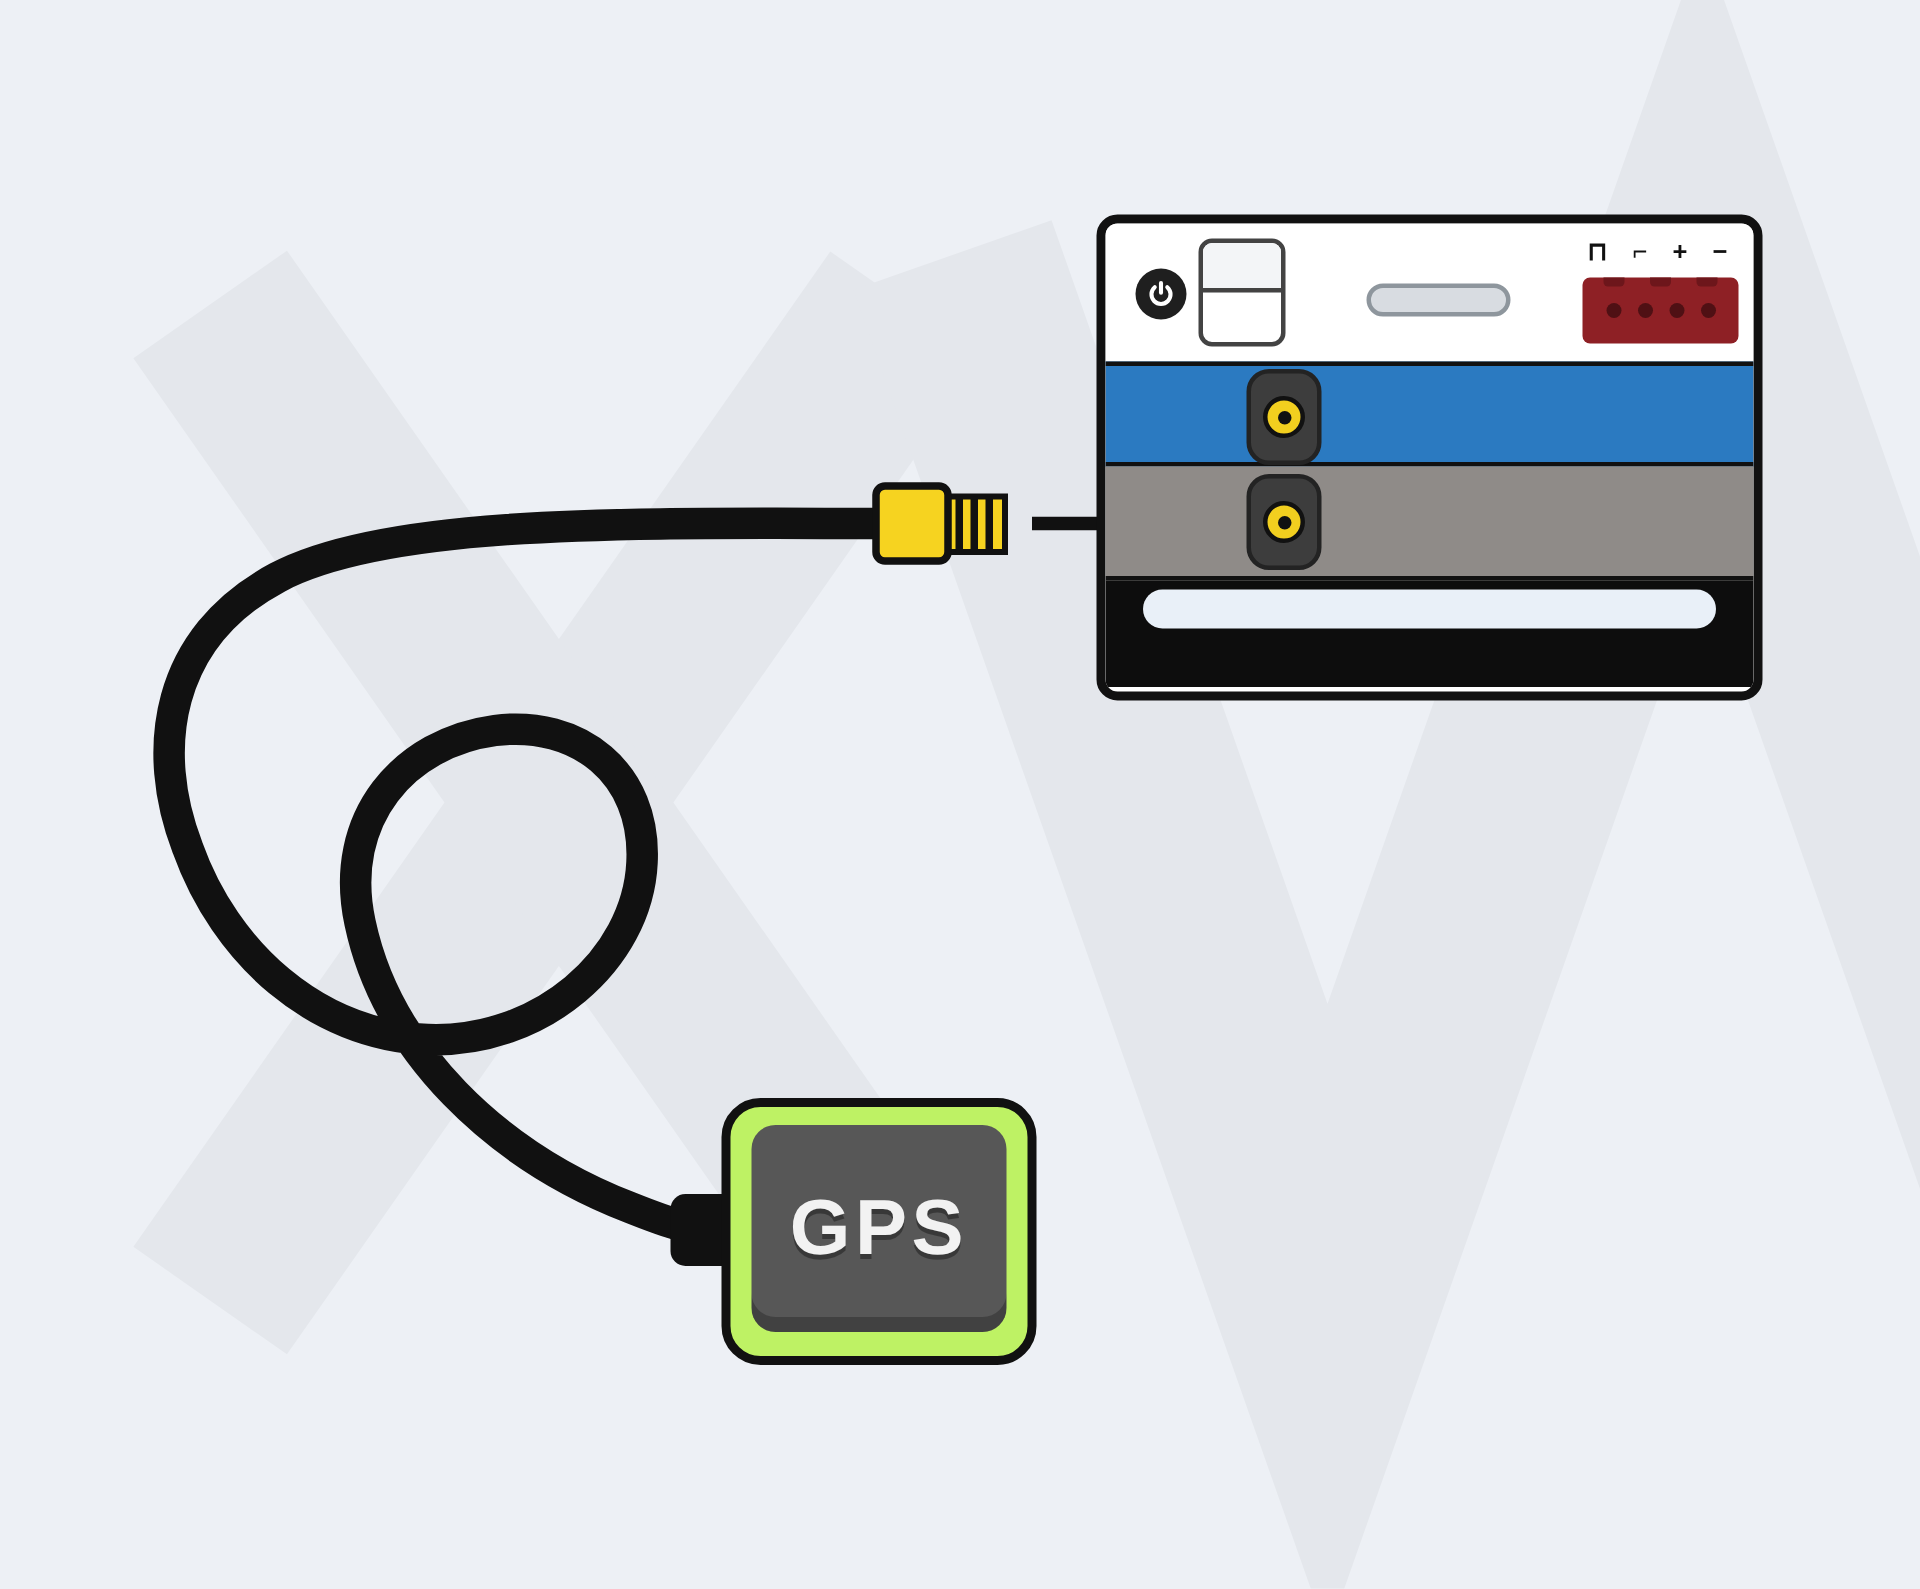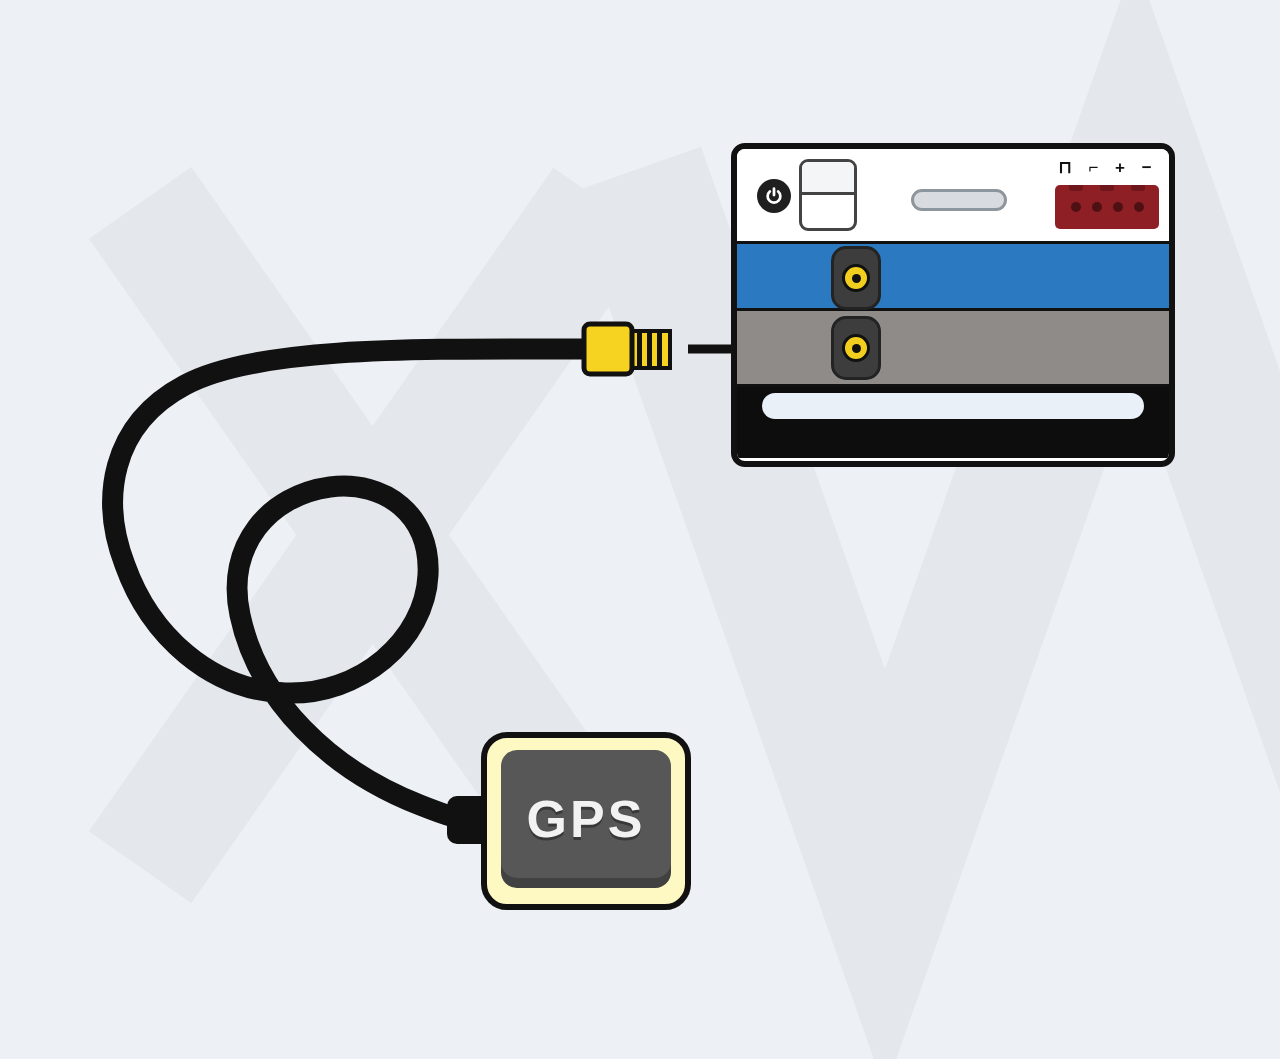--- a/index.html
+++ b/index.html
@@ -85,21 +85,21 @@
 
   
   .gps-stub{
     position:absolute;left:447px;top:796px;
     width:56px;height:48px;background:#111;border-radius:10px;
     z-index:4;
   }
   .gps-module{
     position:absolute;left:481px;top:732px;
     width:198px;height:166px;
-    background:#fef9c3;border:6px solid #111;border-radius:26px;
+    background:#bef264;border:6px solid #111;border-radius:26px;
     z-index:5;
   }
   .gps-inner{
     position:absolute;left:14px;top:12px;right:14px;bottom:16px;
     background:#575757;border-radius:16px;
     box-shadow:inset 0 -10px 0 rgba(0,0,0,.25);
     display:flex;align-items:center;justify-content:center;
   }
   .gps-label{
     font-size:52px;font-weight:800;letter-spacing:3px;color:#f2f2f2;

